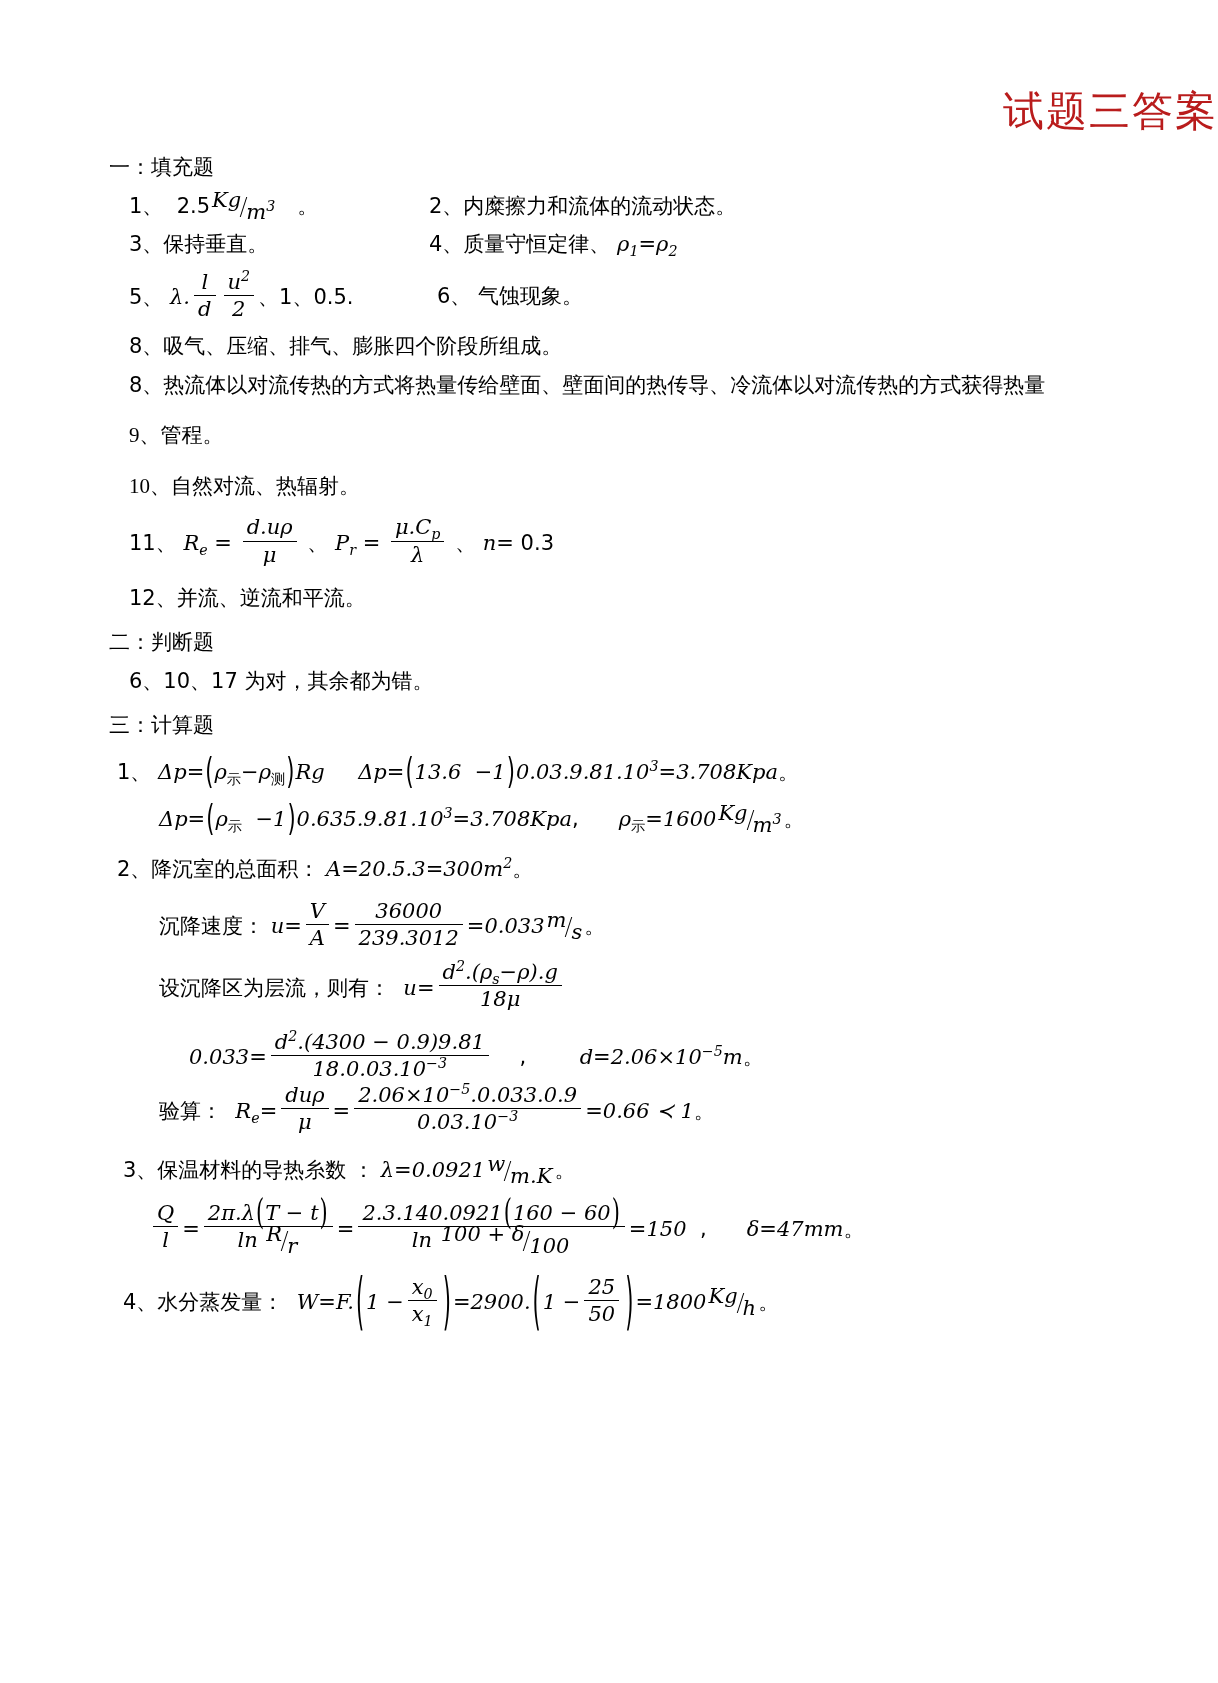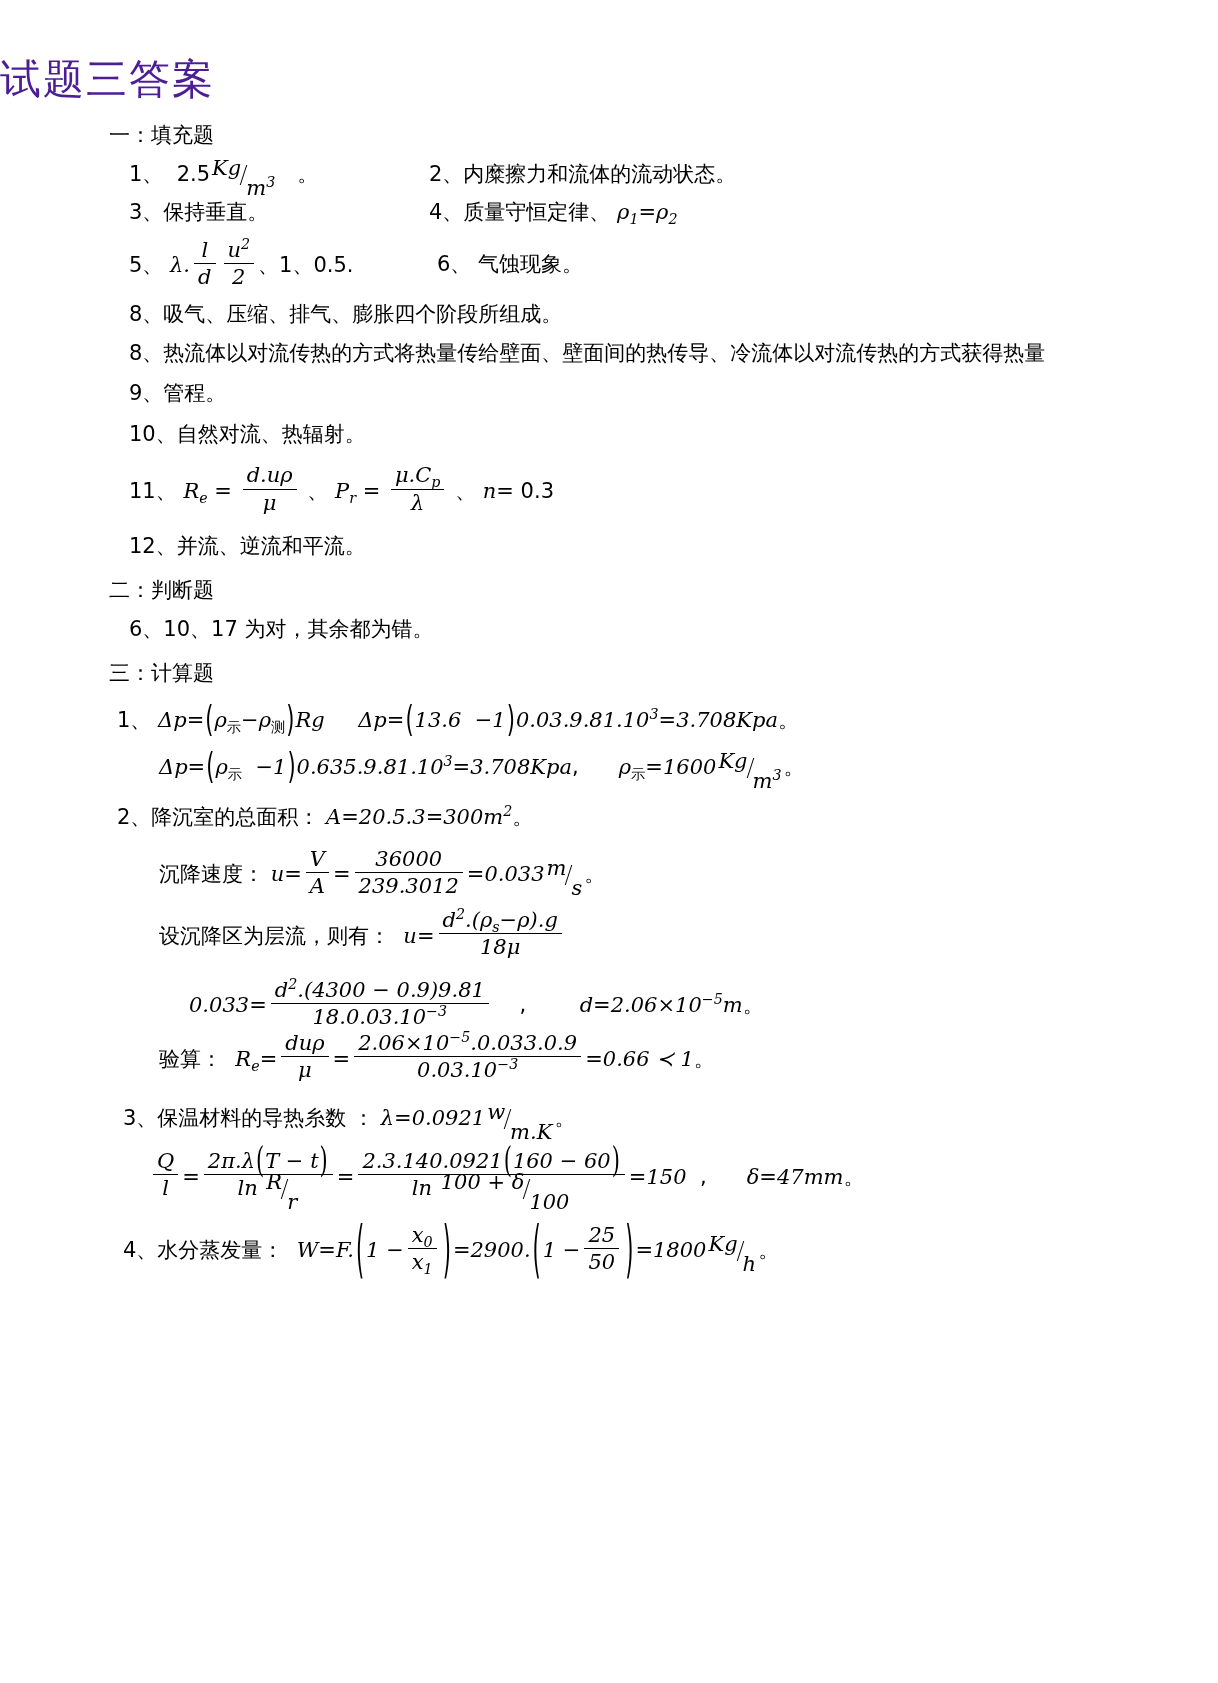--- a/index.html
+++ b/index.html
@@ -15,46 +15,46 @@
     color: #000000;
     overflow: hidden;
   }
   .page {
     position: relative;
     width: 1218px;
     height: 1683px;
     padding: 0;
   }
   .title {
-    text-align: left;
-    color: #4c1d95;
+    text-align: right;
+    color: #b91c1c;
     font-size: 41px;
     letter-spacing: 2px;
-    margin-top: 52px;
+    margin-top: 84px;
     font-family: "DejaVu Serif", serif;
     font-weight: normal;
   }
   .content {
     margin: 0 auto;
     width: 1040px;
     padding-left: 0px;
     font-size: 21.5px;
     line-height: 1.55;
   }
   .sec-head {
     margin-left: 20px;
     margin-top: 12px;
     font-size: 21.5px;
   }
   .row {
     margin-left: 40px;
     margin-top: 6px;
     position: relative;
   }
-  .row.tight { margin-top: 8px; }
+  .row.tight { margin-top: 18px; font-family: Liberation Serif, serif; }
   .two-col {
     display: flex;
     margin-left: 40px;
     margin-top: 6px;
     align-items: baseline;
   }
   .two-col .c1 { width: 300px; flex: 0 0 300px; }
   .two-col .c2 { flex: 1 1 auto; }
   .indent2 { margin-left: 70px; }
   .indent3 { margin-left: 100px; }
@@ -75,21 +75,21 @@
   }
   .frac .num { padding: 0 4px; border-bottom: 1.2px solid #000; line-height: 1.25; }
   .frac .den { padding: 0 4px; line-height: 1.25; }
   .sfrac {
     display: inline-block;
     position: relative;
     padding: 0 2px;
   }
   .sfrac .n { position: relative; top: -6px; }
   .sfrac .slash { display: inline-block; transform: skewX(-18deg); border-left: 1.2px solid #000; height: 20px; vertical-align: -4px; margin: 0 2px; }
-  .sfrac .d { position: relative; top: 14px; }
+  .sfrac .d { position: relative; top: 6px; }
   sup { font-size: 0.68em; vertical-align: super; line-height: 0; }
   sub { font-size: 0.68em; vertical-align: sub; line-height: 0; }
   .paren {
     display: inline-block;
     transform: scaleY(1.7);
     font-style: normal;
     margin: 0 1px;
     position: relative;
     top: -1px;
   }

